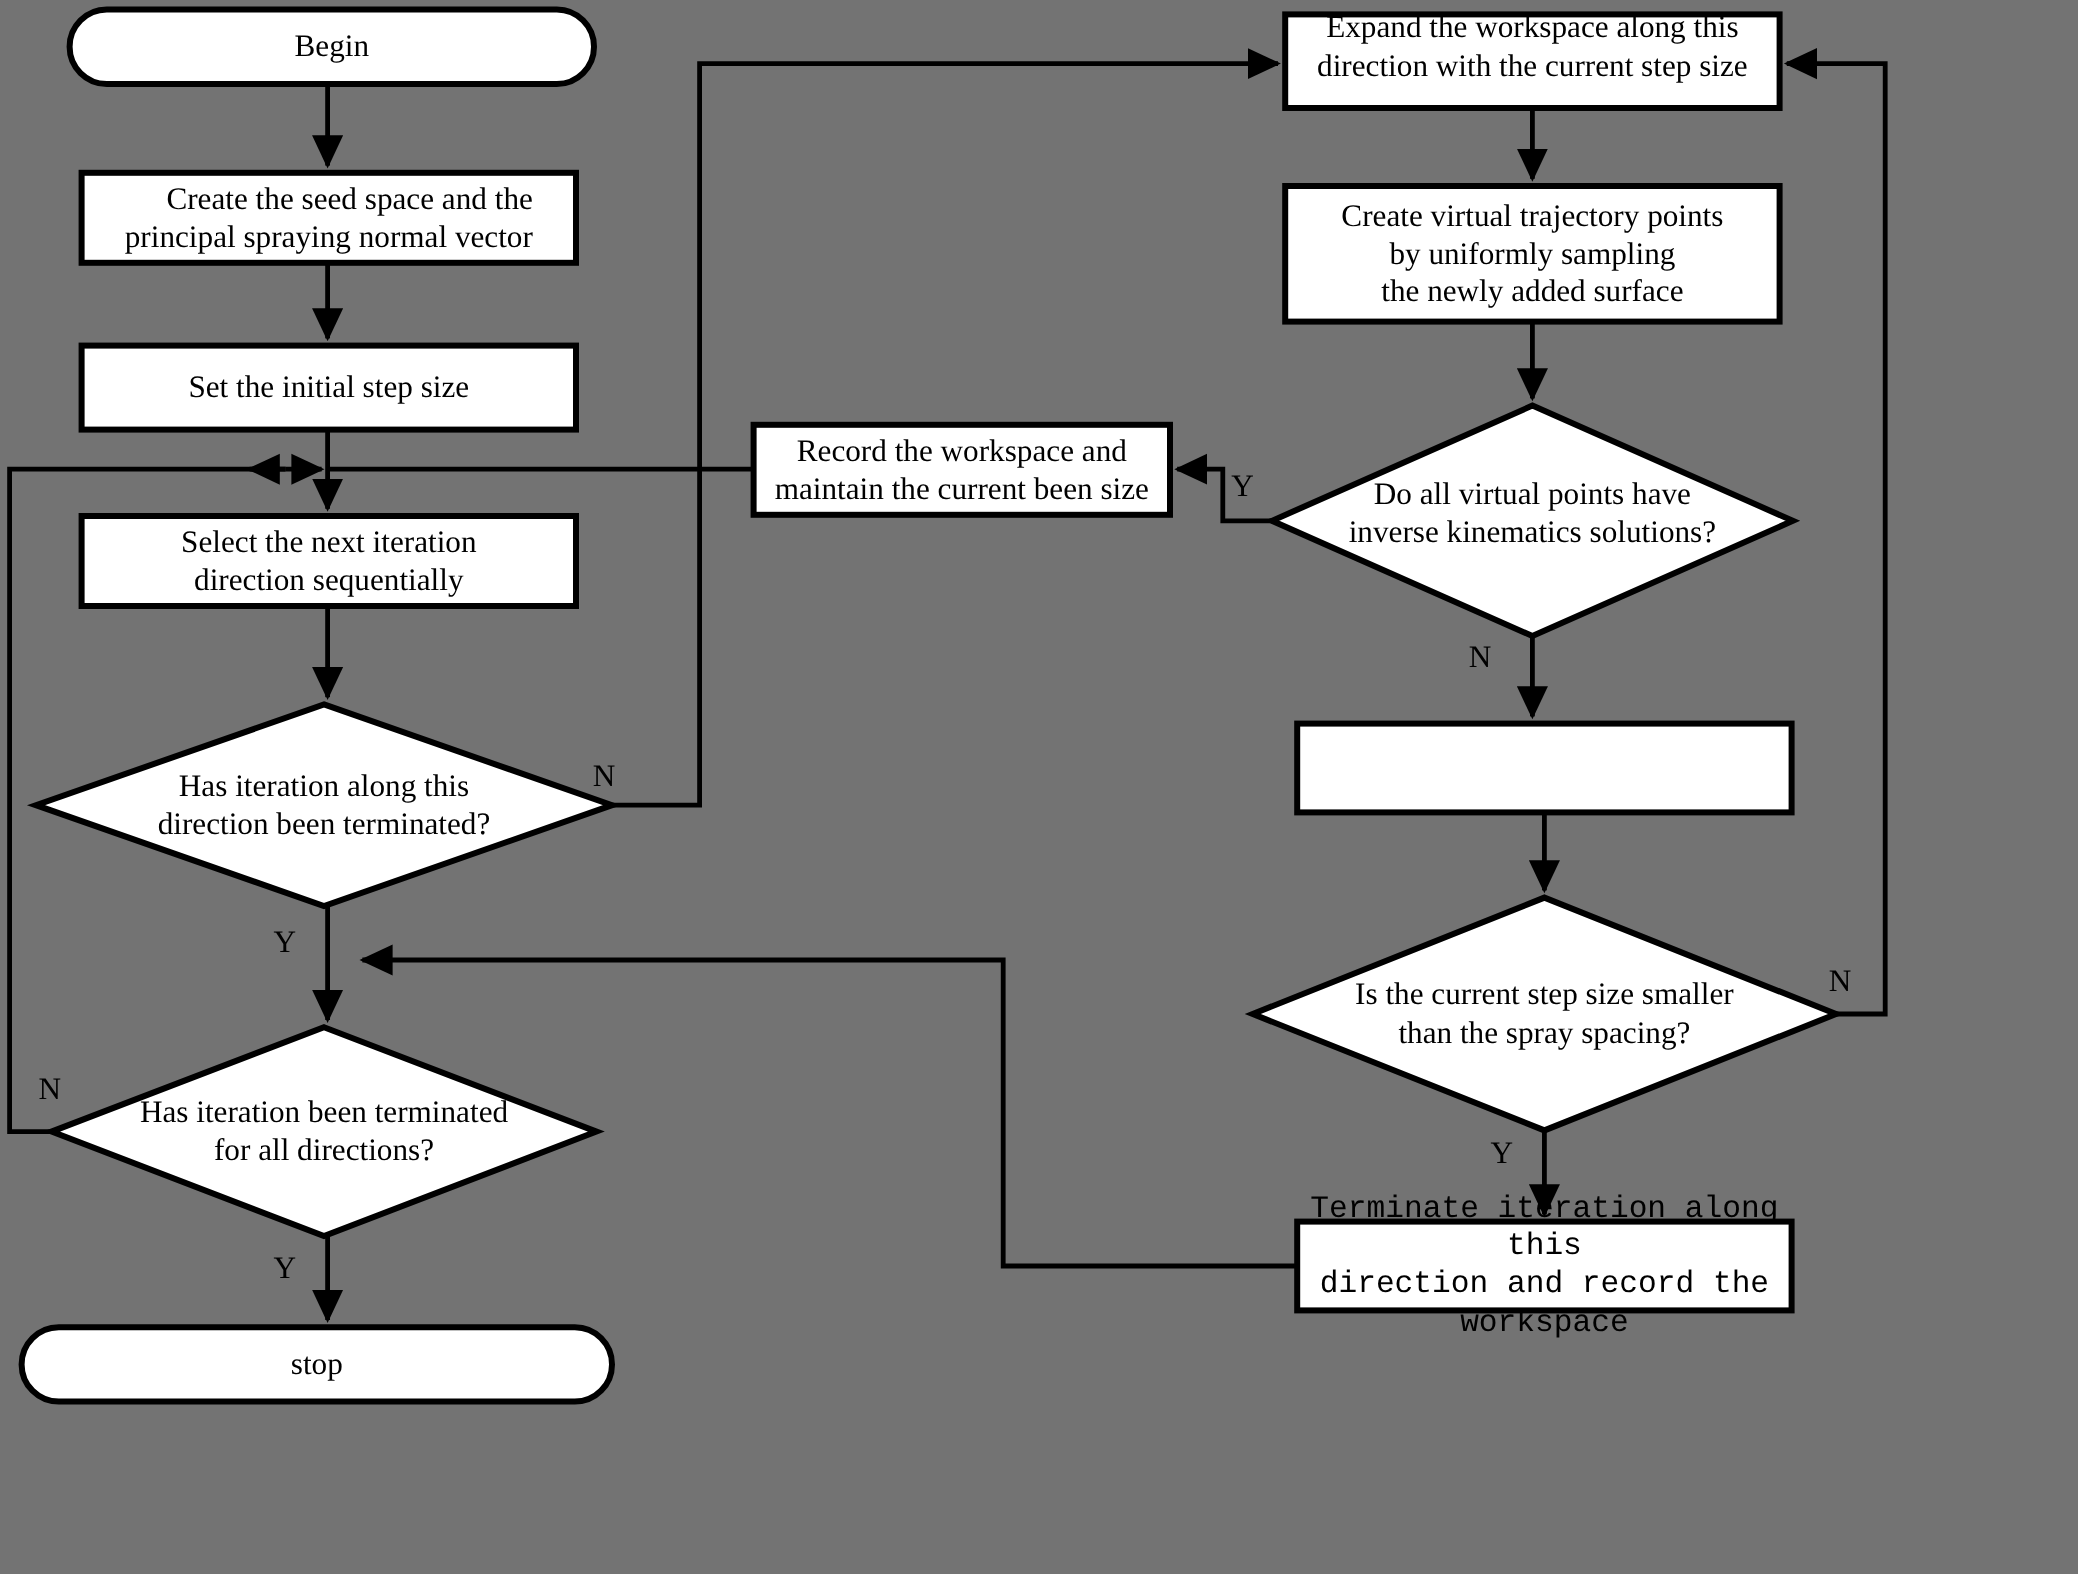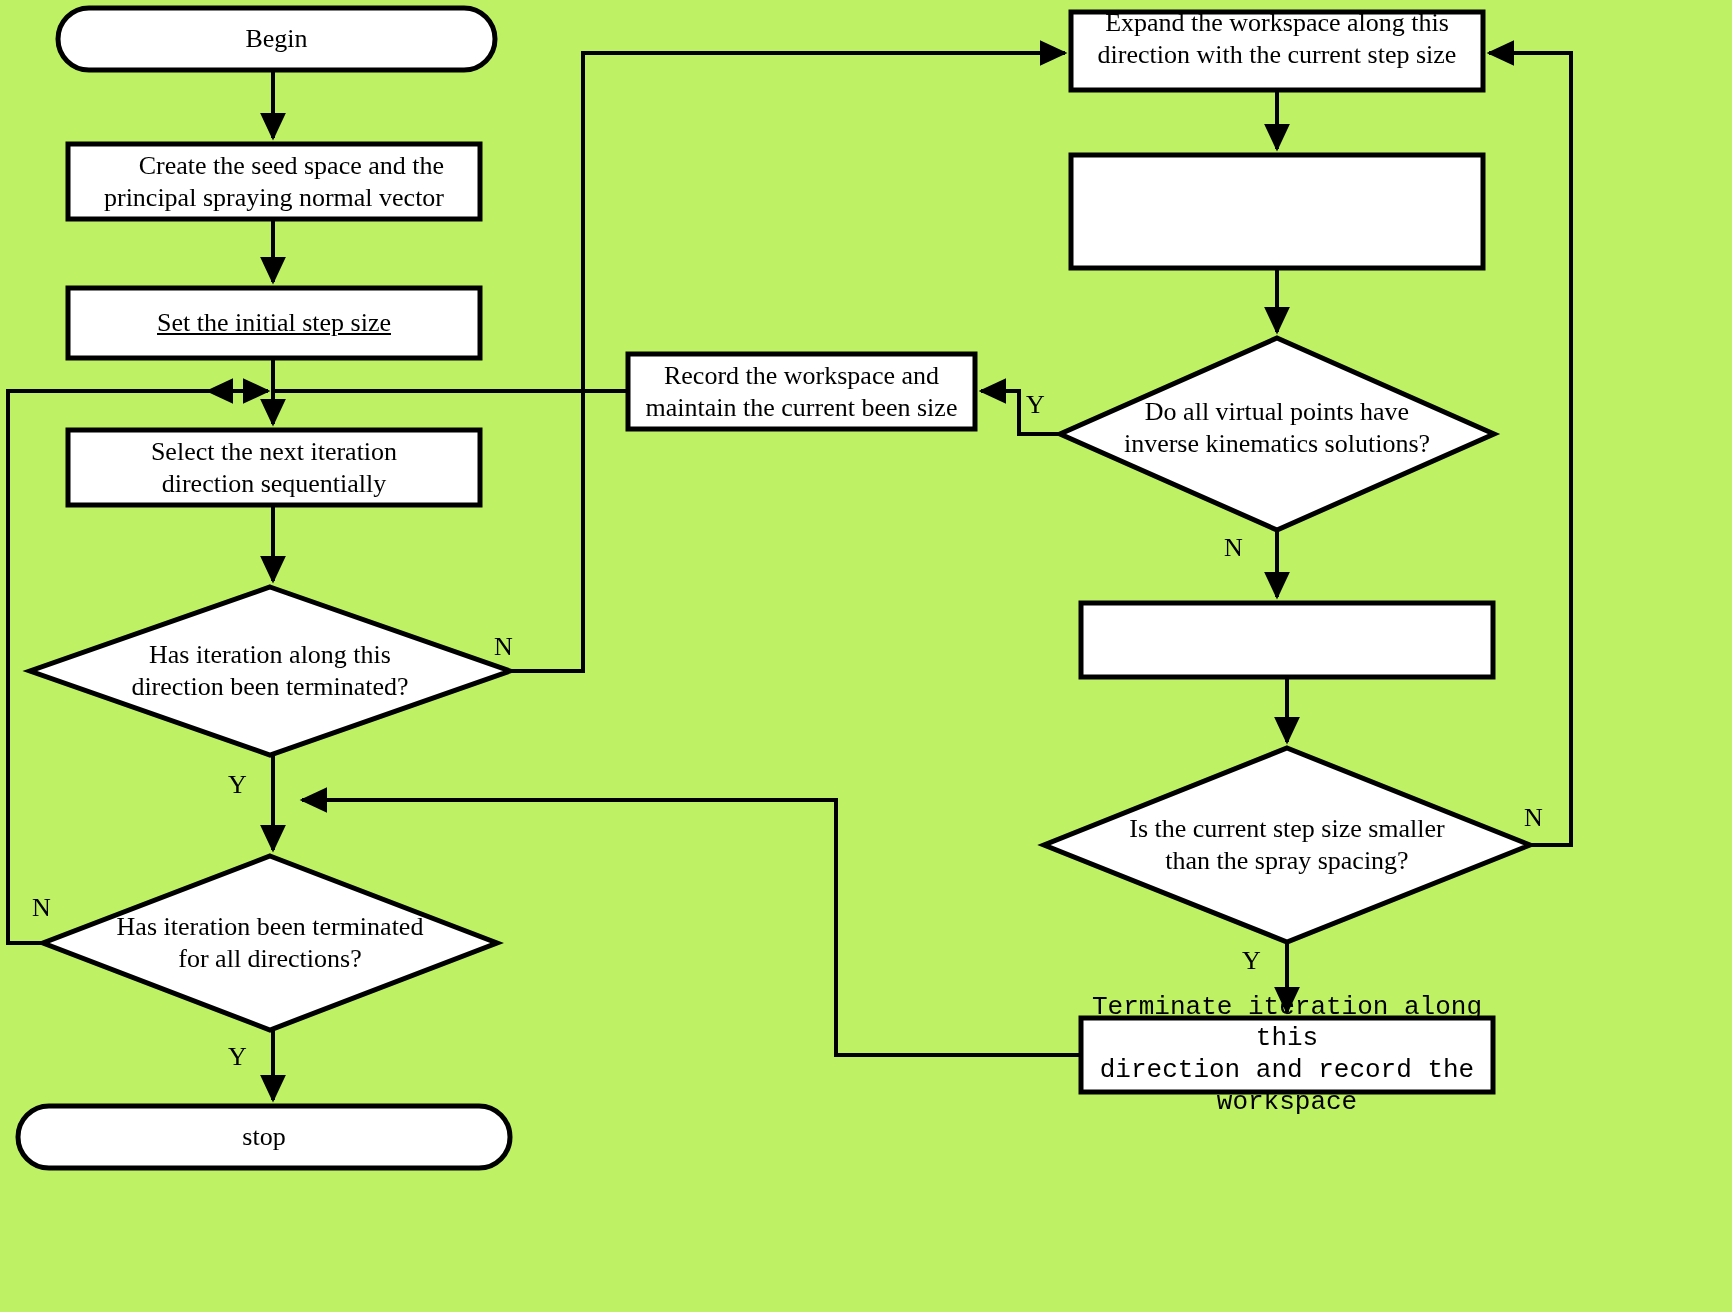--- a/index.html
+++ b/index.html
@@ -1,18 +1,18 @@
 <!DOCTYPE html>
 <html><head>
 <meta charset="utf-8">
 <title>Workspace Expansion Flowchart</title>
 <style>
   html,body{margin:0;padding:0;background:#ffffff;}
   body{font-family:"Liberation Serif", serif;}
-  #stage{position:relative;width:1732px;height:1312px;background:#bef264;overflow:hidden;}
+  #stage{position:relative;width:1732px;height:1312px;background:#737373;overflow:hidden;}
   #stage svg{position:absolute;left:0;top:0;width:1732px;height:1312px;}
   .node-text{
     position:absolute;
     display:flex;align-items:center;justify-content:center;
     text-align:center;
     color:#000;
     font-family:"Liberation Serif", serif;
     line-height:1.22;
     white-space:pre-line;
     pointer-events:none;
@@ -99,36 +99,39 @@
 
       </g>
     </g>
   </svg>
 
   <div class="node-text t26" style="left:58px;  top:8px;   width:437px; height:62px;">Begin</div>
 
   <div class="node-text t26" style="left:68px;  top:144px; width:412px; height:75px;text-align:right;">Create the seed space and  the
 principal spraying normal vector</div>
 
-  <div class="node-text t26" style="left:68px;  top:288px; width:412px; height:70px;text-decoration:underline;">Set the initial step size</div>
+  <div class="node-text t26" style="left:68px;  top:288px; width:412px; height:70px;">Set the initial step size</div>
 
   <div class="node-text t26" style="left:68px;  top:430px; width:412px; height:75px;">Select the next iteration
 direction sequentially</div>
 
   <div class="node-text t26" style="left:90px;  top:628px; width:360px; height:86px;">Has iteration along this
 direction been terminated?</div>
 
   <div class="node-text t26" style="left:90px;  top:900px; width:360px; height:86px;">Has iteration been terminated
 for all directions?</div>
 
   <div class="node-text t26" style="left:18px;  top:1106px; width:492px; height:62px;">stop</div>
 
   <div class="node-text t26" style="left:1071px; top:0;  width:412px; height:78px;">Expand the workspace along this
 direction with the current step size</div>
 
+  <div class="node-text t26" style="left:1071px; top:155px; width:412px; height:113px;">Create virtual trajectory points
+by uniformly sampling
+the newly added surface</div>
 
   <div class="node-text t26" style="left:1097px; top:385px; width:360px; height:86px;">Do all virtual points have
 inverse kinematics solutions?</div>
 
   <div class="node-text t26" style="left:628px;  top:354px; width:347px; height:75px;">Record the workspace and
 maintain the current been size</div>
 
 
   <div class="node-text t26" style="left:1107px; top:802px; width:360px; height:86px;">Is the current step size smaller
 than the spray spacing?</div>

